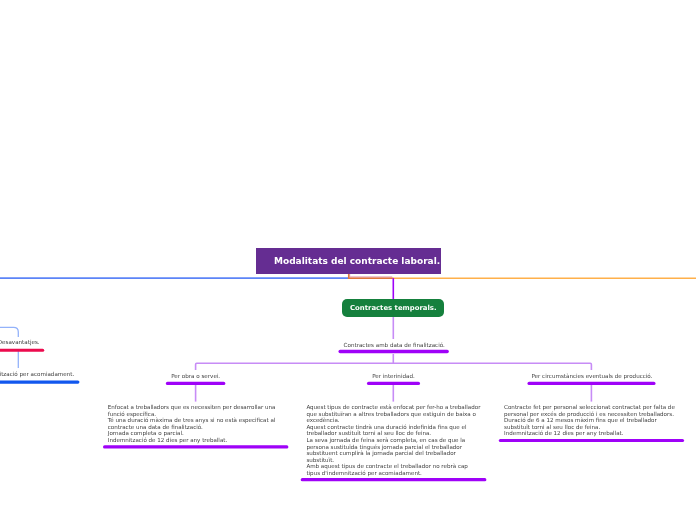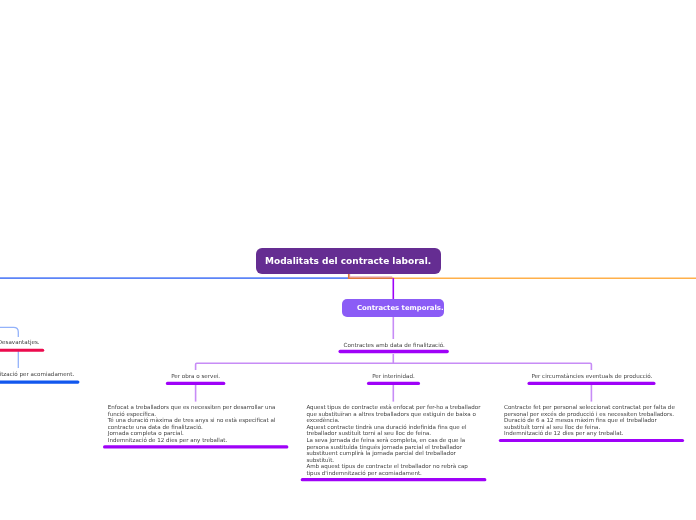--- a/index.html
+++ b/index.html
@@ -3,25 +3,25 @@
 <meta charset="utf-8">
 <style>
   html,body{margin:0;padding:0;}
   body{width:696px;height:520px;background:#ffffff;overflow:hidden;
        font-family:"DejaVu Sans",sans-serif;}
   #canvas{position:relative;width:696px;height:520px;overflow:hidden;
           transform:translateZ(0);}
   #wires{position:absolute;left:0;top:0;width:696px;height:520px;}
   #bars{position:absolute;left:0;top:0;width:696px;height:520px;pointer-events:none;}
 
-  .node-root{position:absolute;background:#652D92;color:#ffffff;border-radius:6px;
-      font-weight:bold;font-size:9.0px;display:flex;align-items:center;justify-content:center;}
+  .node-root{position:absolute;background:#652D92;color:#ffffff;border-radius:0;
+      font-weight:bold;font-size:9.0px;display:flex;align-items:center;justify-content:flex-end;}
   .node-root span,.node-l1 span,.ul-node .t,.detail .t{will-change:transform;}
-  .node-l1{position:absolute;background:#8b5cf6;color:#ffffff;border-radius:5px;
-      font-weight:bold;font-size:6.9px;display:flex;align-items:center;justify-content:flex-end;}
+  .node-l1{position:absolute;background:#15803d;color:#ffffff;border-radius:5px;
+      font-weight:bold;font-size:6.9px;display:flex;align-items:center;justify-content:center;}
 
   .ul-node{position:absolute;text-align:center;background:#ffffff;box-sizing:border-box;padding-top:1.6px;padding-bottom:4.4px;}
   .ul-node .t{font-size:5.58px;color:#3d3d3d;white-space:nowrap;line-height:8.8px;}
 
   .detail{position:absolute;}
   .detail .t{font-size:5.55px;color:#3d3d3d;line-height:6.6px;}
 </style>
 </head>
 <body>
 

